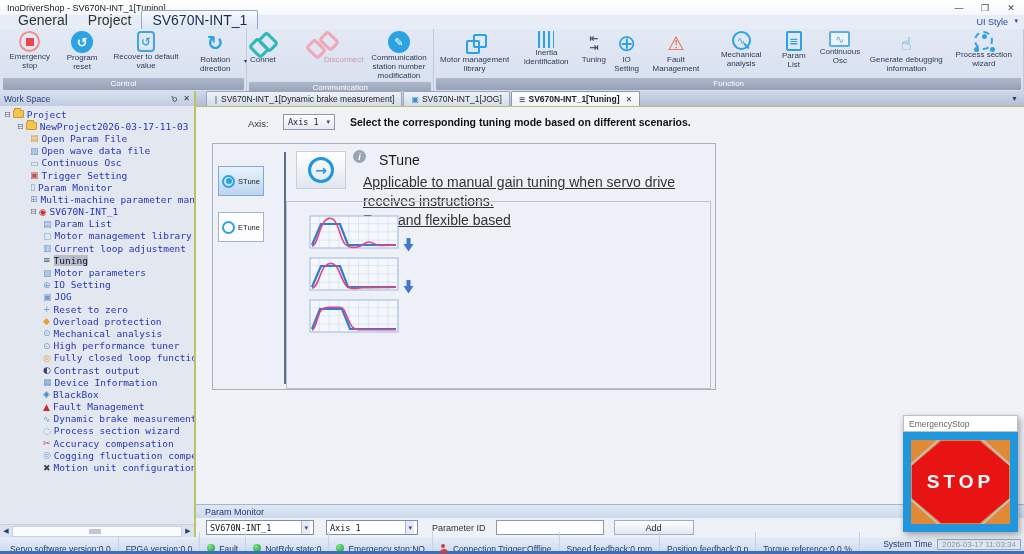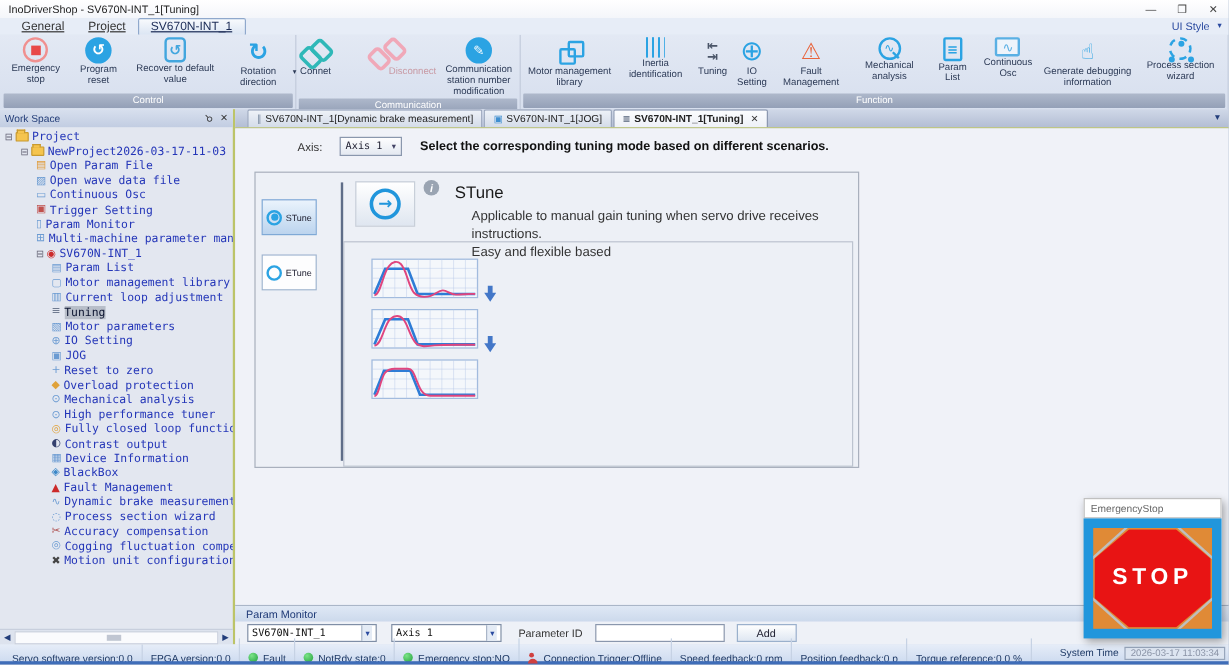--- a/index.html
+++ b/index.html
@@ -8,21 +8,21 @@
     font-family:"Liberation Sans",sans-serif;background:#dce3f0;overflow:hidden;}
 
   
   .titlebar{height:15px;background:linear-gradient(#ffffff,#f4f6fa);display:flex;align-items:center;
     padding-left:7px;font-size:9px;color:#222;flex:0 0 auto;}
   .wctrls{margin-left:auto;display:flex;}
   .wctrl{width:26px;text-align:center;font-size:9px;color:#444;cursor:default;}
 
   
   .menubar{height:14px;background:#e7edf7;display:flex;align-items:flex-end;padding-left:8px;flex:0 0 auto;}
-  .mtab{font-size:10px;color:#333;padding:1px 10px;text-decoration:underline;}
+  .mtab{font-size:14px;color:#333;padding:1px 10px;}
   .mtab.active{background:linear-gradient(#f8fafd,#dbe5f3);border:1px solid #8fa8cc;border-bottom:none;
     border-radius:2px 2px 0 0;color:#1a2a55;}
   .ui-style{margin-left:auto;font-size:9px;color:#2a4aa0;padding-right:16px;position:relative;align-self:center;}
   .ui-style::after{content:"▾";position:absolute;right:6px;top:0;font-size:7px;color:#2a4aa0;}
 
   
   .ribbon{height:62px;background:linear-gradient(#e3e9f4,#d7dfee);display:flex;align-items:stretch;
     padding-left:1px;flex:0 0 auto;overflow:hidden;}
   .rgroup{display:flex;flex-direction:column;border-right:1px solid #c3cbdb;padding:0 1px;}
   .rbtns{flex:1;display:flex;align-items:flex-start;}
@@ -127,40 +127,40 @@
   .radio.checked::before{content:"";width:6px;height:6px;border-radius:50%;background:#2ba3e3;}
   .vline{position:absolute;left:71px;top:8px;width:2px;height:232px;background:#5f6d88;}
   .stune-big{position:absolute;left:83px;top:7px;width:50px;height:38px;border:1px solid #c8cfd9;
     background:linear-gradient(#ffffff,#dfe6f0);display:flex;align-items:center;justify-content:center;}
   .stune-circ{width:26px;height:26px;border:3px solid #2196dc;border-radius:50%;color:#2196dc;font-weight:bold;
     font-size:14px;display:flex;align-items:center;justify-content:center;font-family:"DejaVu Sans",sans-serif;}
   .info-ico{position:absolute;left:140px;top:6px;width:13px;height:13px;border-radius:50%;background:#9aa4b2;
     color:#fff;font-size:9px;font-style:italic;font-weight:700;display:flex;align-items:center;justify-content:center;}
   .info-ico::before{content:"i";}
   .tune-title{position:absolute;left:166px;top:8px;font-size:14px;color:#1a1a1a;}
-  .tune-desc{position:absolute;left:180px;top:29px;font-size:11px;color:#333;line-height:1.35;}
+  .tune-desc{position:absolute;left:150px;top:29px;font-size:14px;color:#333;line-height:1.35;text-decoration:underline;}
   .illus-panel{position:absolute;left:73px;top:57px;width:425px;height:188px;border:1px solid #bcc3cf;}
   .mchart{position:absolute;left:22px;}
   .mc1{top:13px;} .mc2{top:55px;} .mc3{top:97px;}
   .darrow{position:absolute;left:116px;}
   .da1{top:36px;} .da2{top:78px;}
 
   
   .param-monitor{flex:0 0 auto;border-top:1px solid #aab6c8;}
   .pm-header{height:13px;background:linear-gradient(#dfe8f5,#ccd9ec);font-size:9px;color:#1f3a77;
     display:flex;align-items:center;padding:0 9px;}
   .pm-row{height:19px;background:#eef1f7;display:flex;align-items:center;padding-left:10px;}
   .pm-select{height:15px;border:1px solid #7f8ea6;background:#fff;font-size:8.5px;
     font-family:"DejaVu Sans Mono",monospace;color:#111;display:flex;align-items:center;padding:0 3px;}
   .pm-select::after{content:"▾";margin-left:auto;font-size:7px;color:#2a4aa0;font-family:"Liberation Sans",sans-serif;
     background:#e4ebf5;border-left:1px solid #aab6c8;padding:0 2px;align-self:stretch;display:flex;align-items:center;}
   .pm-dev{width:108px;} .pm-axis{width:92px;margin-left:12px;}
   .pm-label{font-size:9px;color:#333;margin-left:14px;}
   .pm-input{width:108px;height:15px;border:1px solid #8a97ad;background:#fff;margin-left:10px;font-size:9px;padding:0 3px;}
-  .pm-add{width:50px;height:15px;border:1px solid #9ab0cc;background:linear-gradient(#fefefe,#dfe7f2);
+  .pm-add{width:80px;height:15px;border:1px solid #9ab0cc;background:linear-gradient(#fefefe,#dfe7f2);
     font-size:9px;color:#223;margin-left:10px;display:flex;align-items:center;justify-content:center;}
 
   
   .statusbar{height:14px;background:linear-gradient(#e6edf8,#cfdcf0);display:flex;align-items:center;
     font-size:8.5px;color:#1f3a66;flex:0 0 auto;padding-left:3px;}
   .status-items{display:flex;align-items:center;height:100%;}
   .sseg{display:flex;padding:12px 7px;border-right:1px solid #c6d2e4;height:100%;white-space:nowrap;}
   .dot-g{width:8px;height:8px;border-radius:50%;background:radial-gradient(circle at 35% 30%,#7be487,#1f9e3a);margin-right:4px;}
   .ic-person{position:relative;width:9px;height:9px;margin-right:4px;}
   .ic-person::before{content:"";position:absolute;width:4px;height:4px;border-radius:50%;background:#d04040;left:1px;top:0;}

